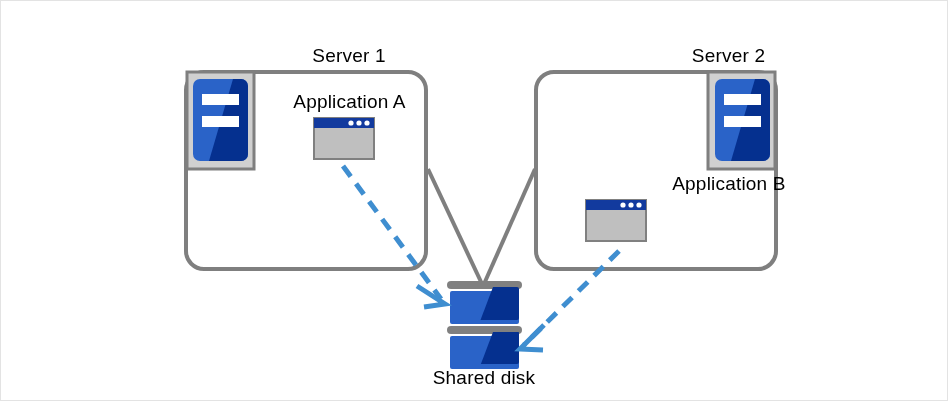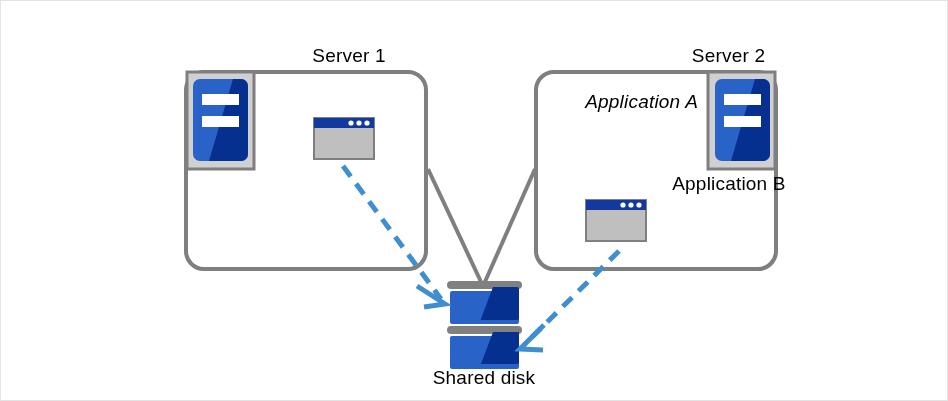--- a/index.html
+++ b/index.html
@@ -30,21 +30,21 @@
     position: absolute;
     white-space: nowrap;
     color: #000000;
     font-family: "Liberation Sans", sans-serif;
     font-size: 19px;
     line-height: 22px;
     letter-spacing: 0.2px;
   }
   #label-server-1 { left: 0; top: 44px; width: 696px; text-align: center; }
   #label-server-2 { left: 253px; top: 44px; width: 949px; text-align: center; }
-  #label-app-a { left: 0; top: 90px; width: 697px; text-align: right; font-style: italic; }
+  #label-app-a { left: 0; top: 90px; width: 697px; text-align: center; }
   #label-app-b { left: 253px; top: 172px; width: 950px; text-align: center; }
   #label-shared-disk { left: 0; top: 366px; width: 966px; text-align: center; }
 </style>
 </head>
 <body>
 
 <div id="canvas">
 
   <svg id="diagram-svg" viewBox="0 0 948 401">
 

